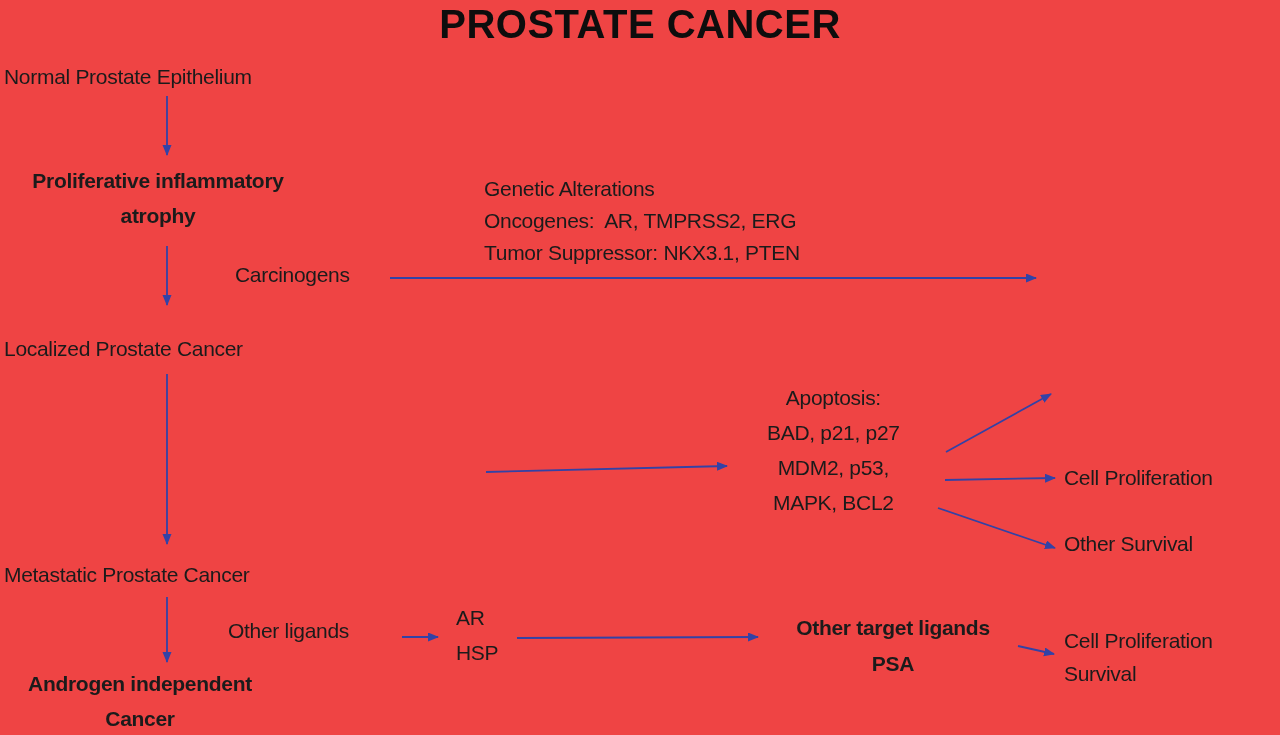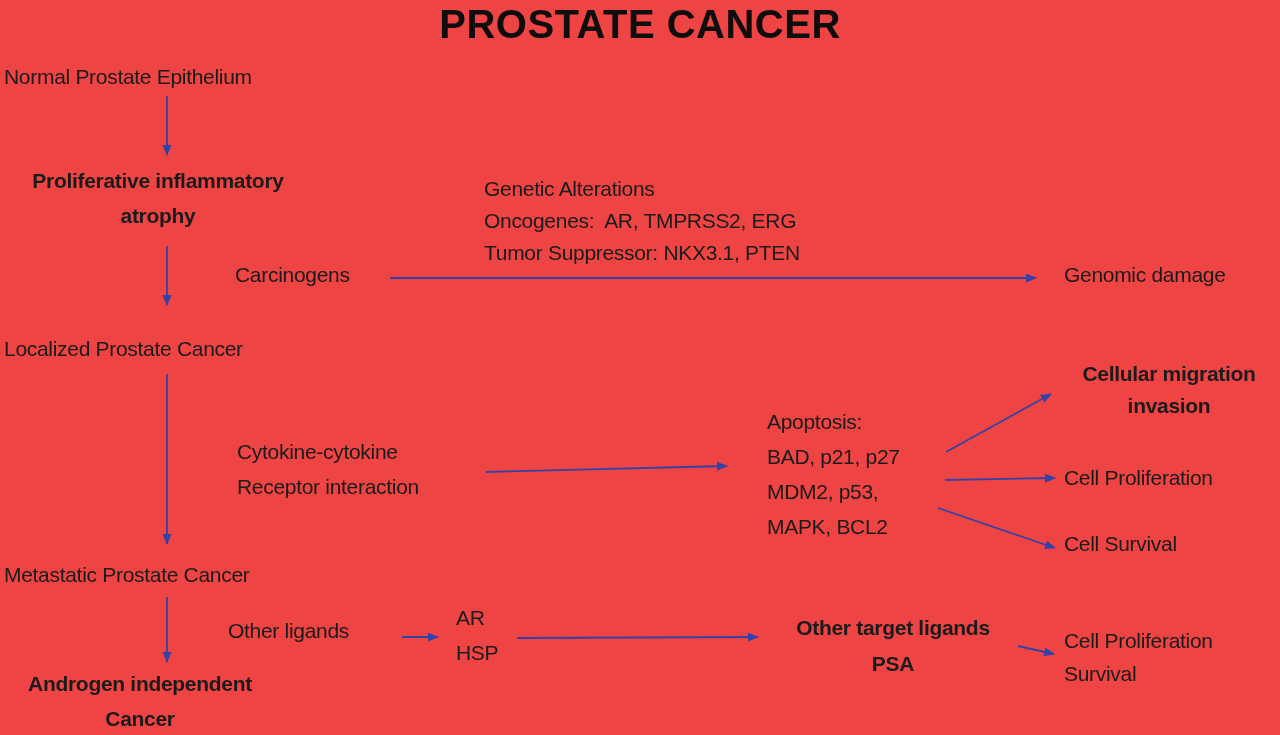--- a/index.html
+++ b/index.html
@@ -68,36 +68,31 @@
 
   <div class="node center lh35" style="left:0px; top:666px; width:280px;">Androgen independent
 Cancer</div>
 
   <div class="node" style="left:235px; top:258px;text-align:center;">Carcinogens</div>
 
   <div class="node lh32" style="left:484px; top:161px;margin-top:12px;">Genetic Alterations
 Oncogenes:  AR, TMPRSS2, ERG
 Tumor Suppressor: NKX3.1, PTEN</div>
 
-  <div class="node" style="left:1064px; top:258px;">Genomic damage</div>
 
-  <div class="node lh35" style="left:237px; top:434px;">Cytokine-cytokine
-Receptor interaction</div>
 
-  <div class="node lh35" style="left:767px; top:404px;">Apoptosis:
+  <div class="node lh35" style="left:767px; top:380px;text-align:center;">Apoptosis:
 BAD, p21, p27
 MDM2, p53,
 MAPK, BCL2</div>
 
-  <div class="node center lh32" style="left:1058px; top:358px; width:222px;">Cellular migration
-invasion</div>
 
   <div class="node" style="left:1064px; top:461px;">Cell Proliferation</div>
 
-  <div class="node" style="left:1064px; top:527px;">Cell Survival</div>
+  <div class="node" style="left:1064px; top:527px;">Other Survival</div>
 
   <div class="node" style="left:228px; top:614px;">Other ligands</div>
 
   <div class="node lh35" style="left:456px; top:600px;">AR
 HSP</div>
 
   <div class="node center lh36" style="left:773px; top:610px; width:240px;">Other target ligands
 PSA</div>
 
   <div class="node lh33" style="left:1064px; top:624px;">Cell Proliferation

